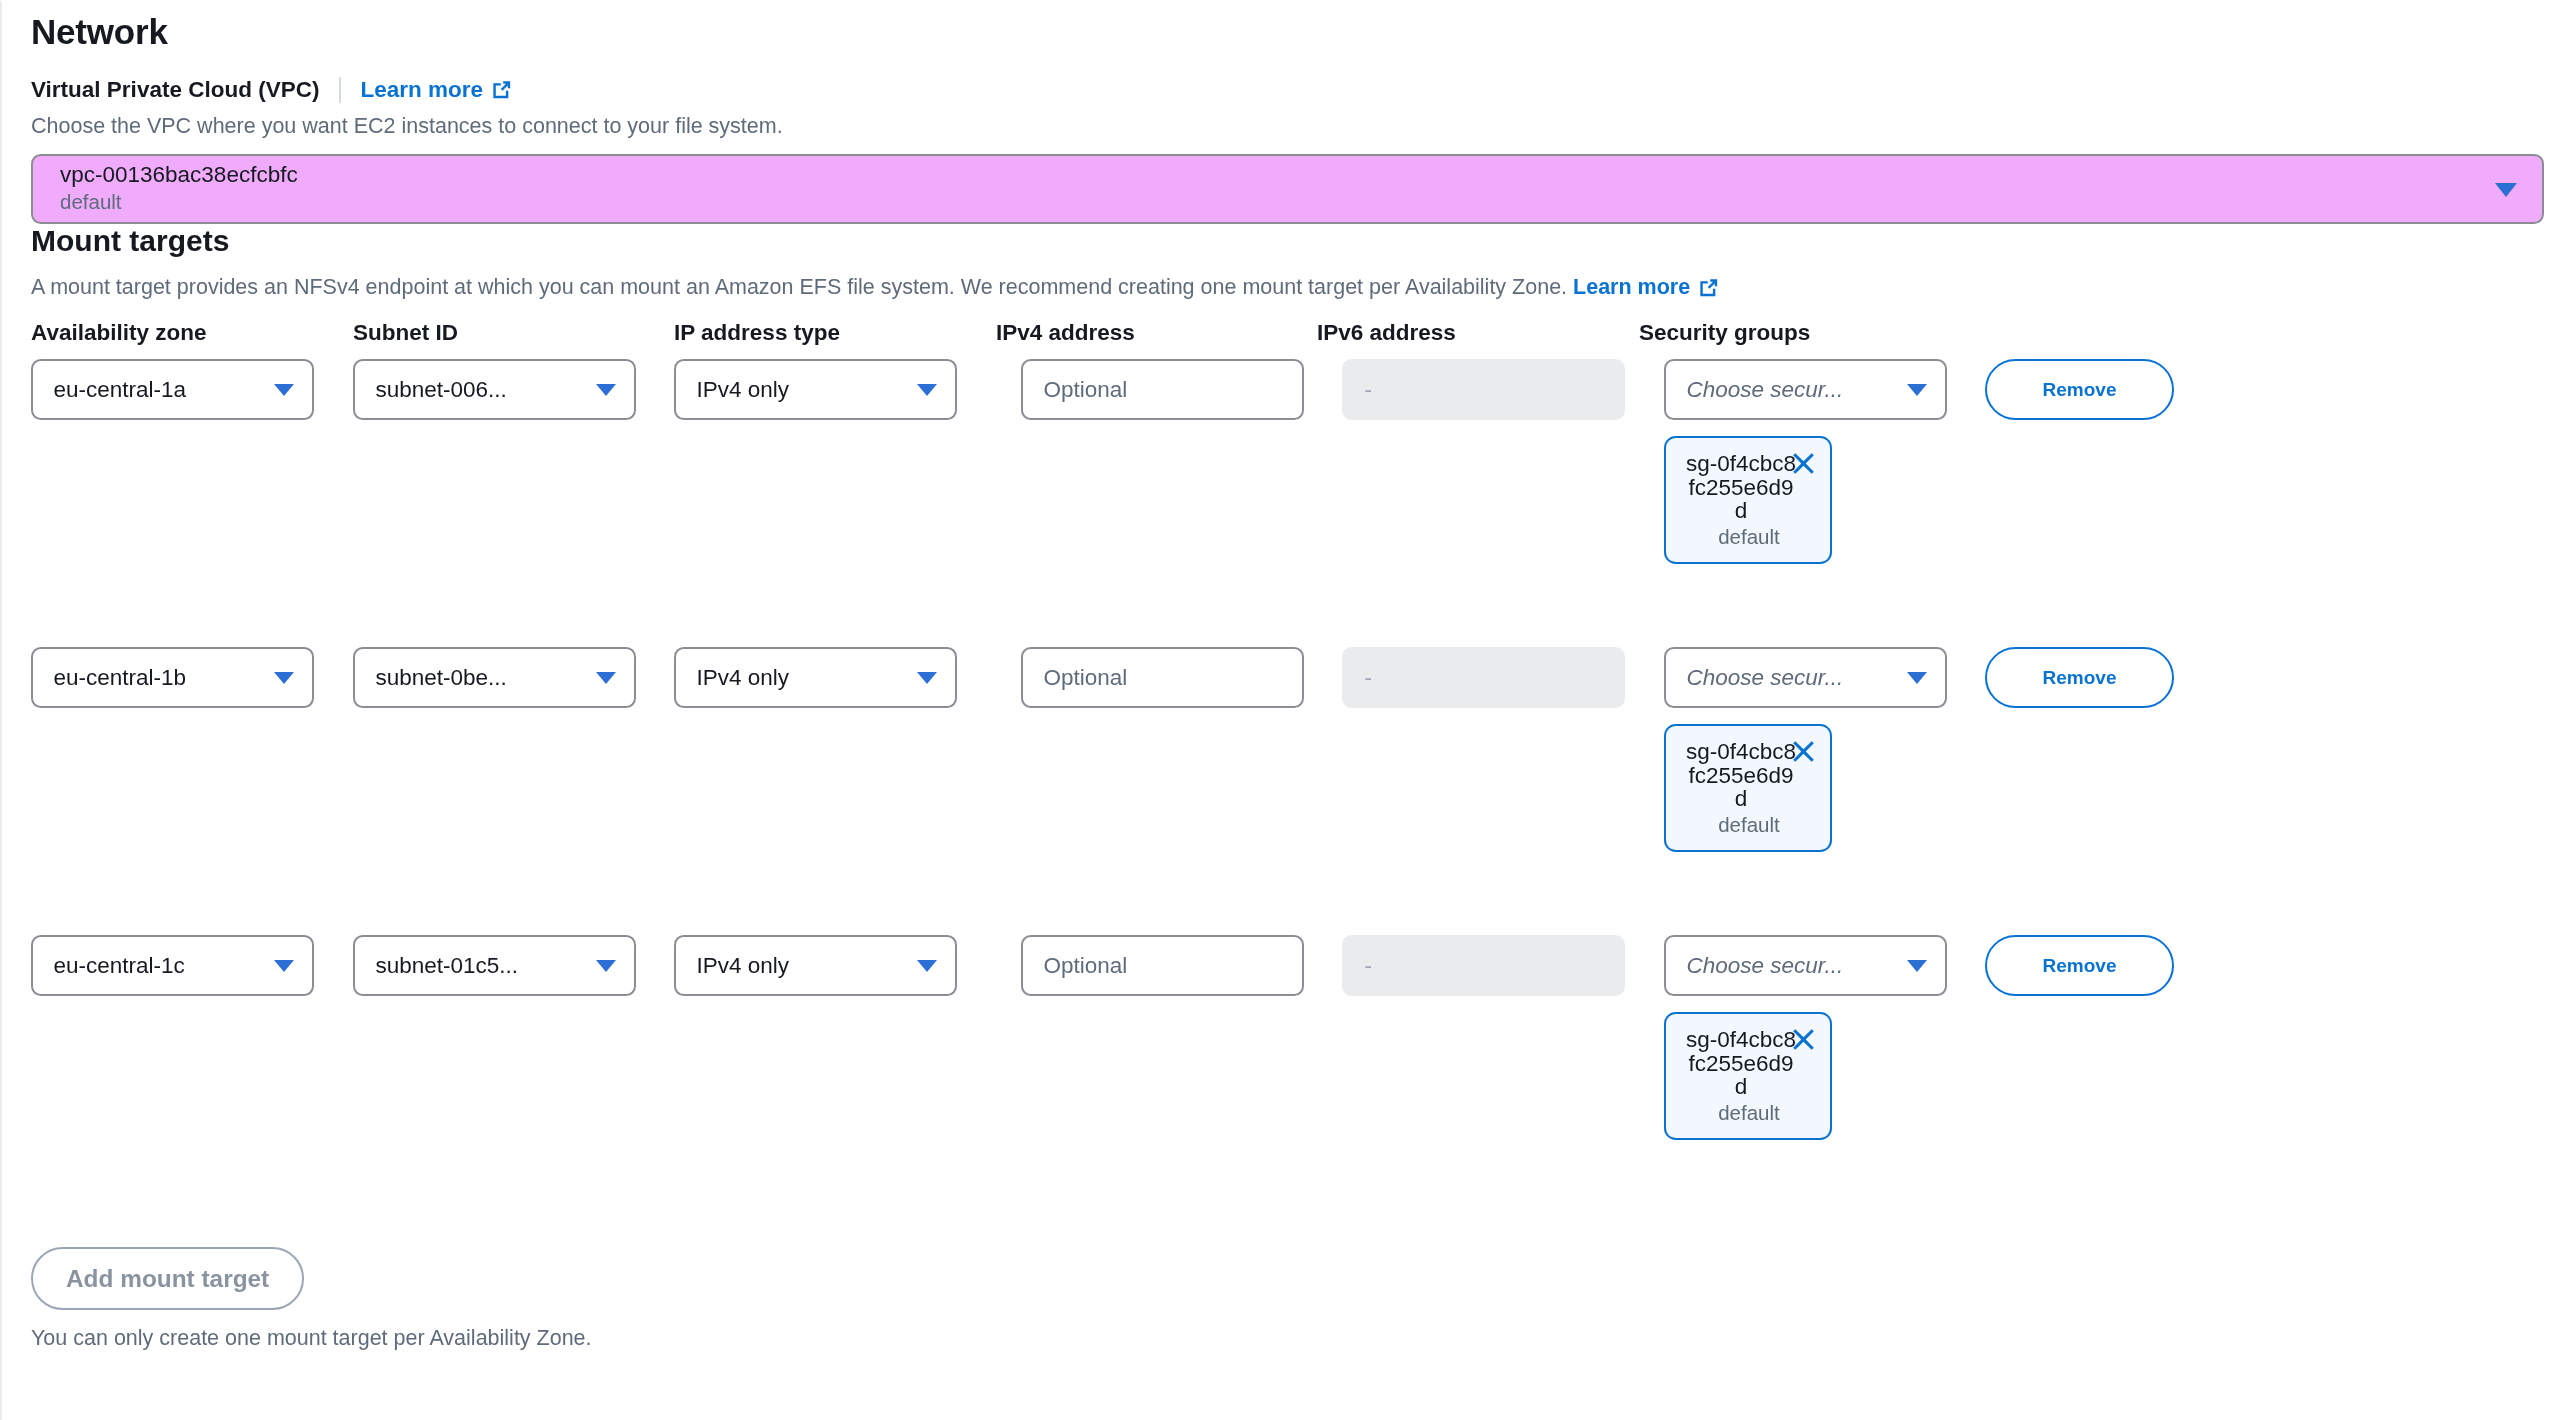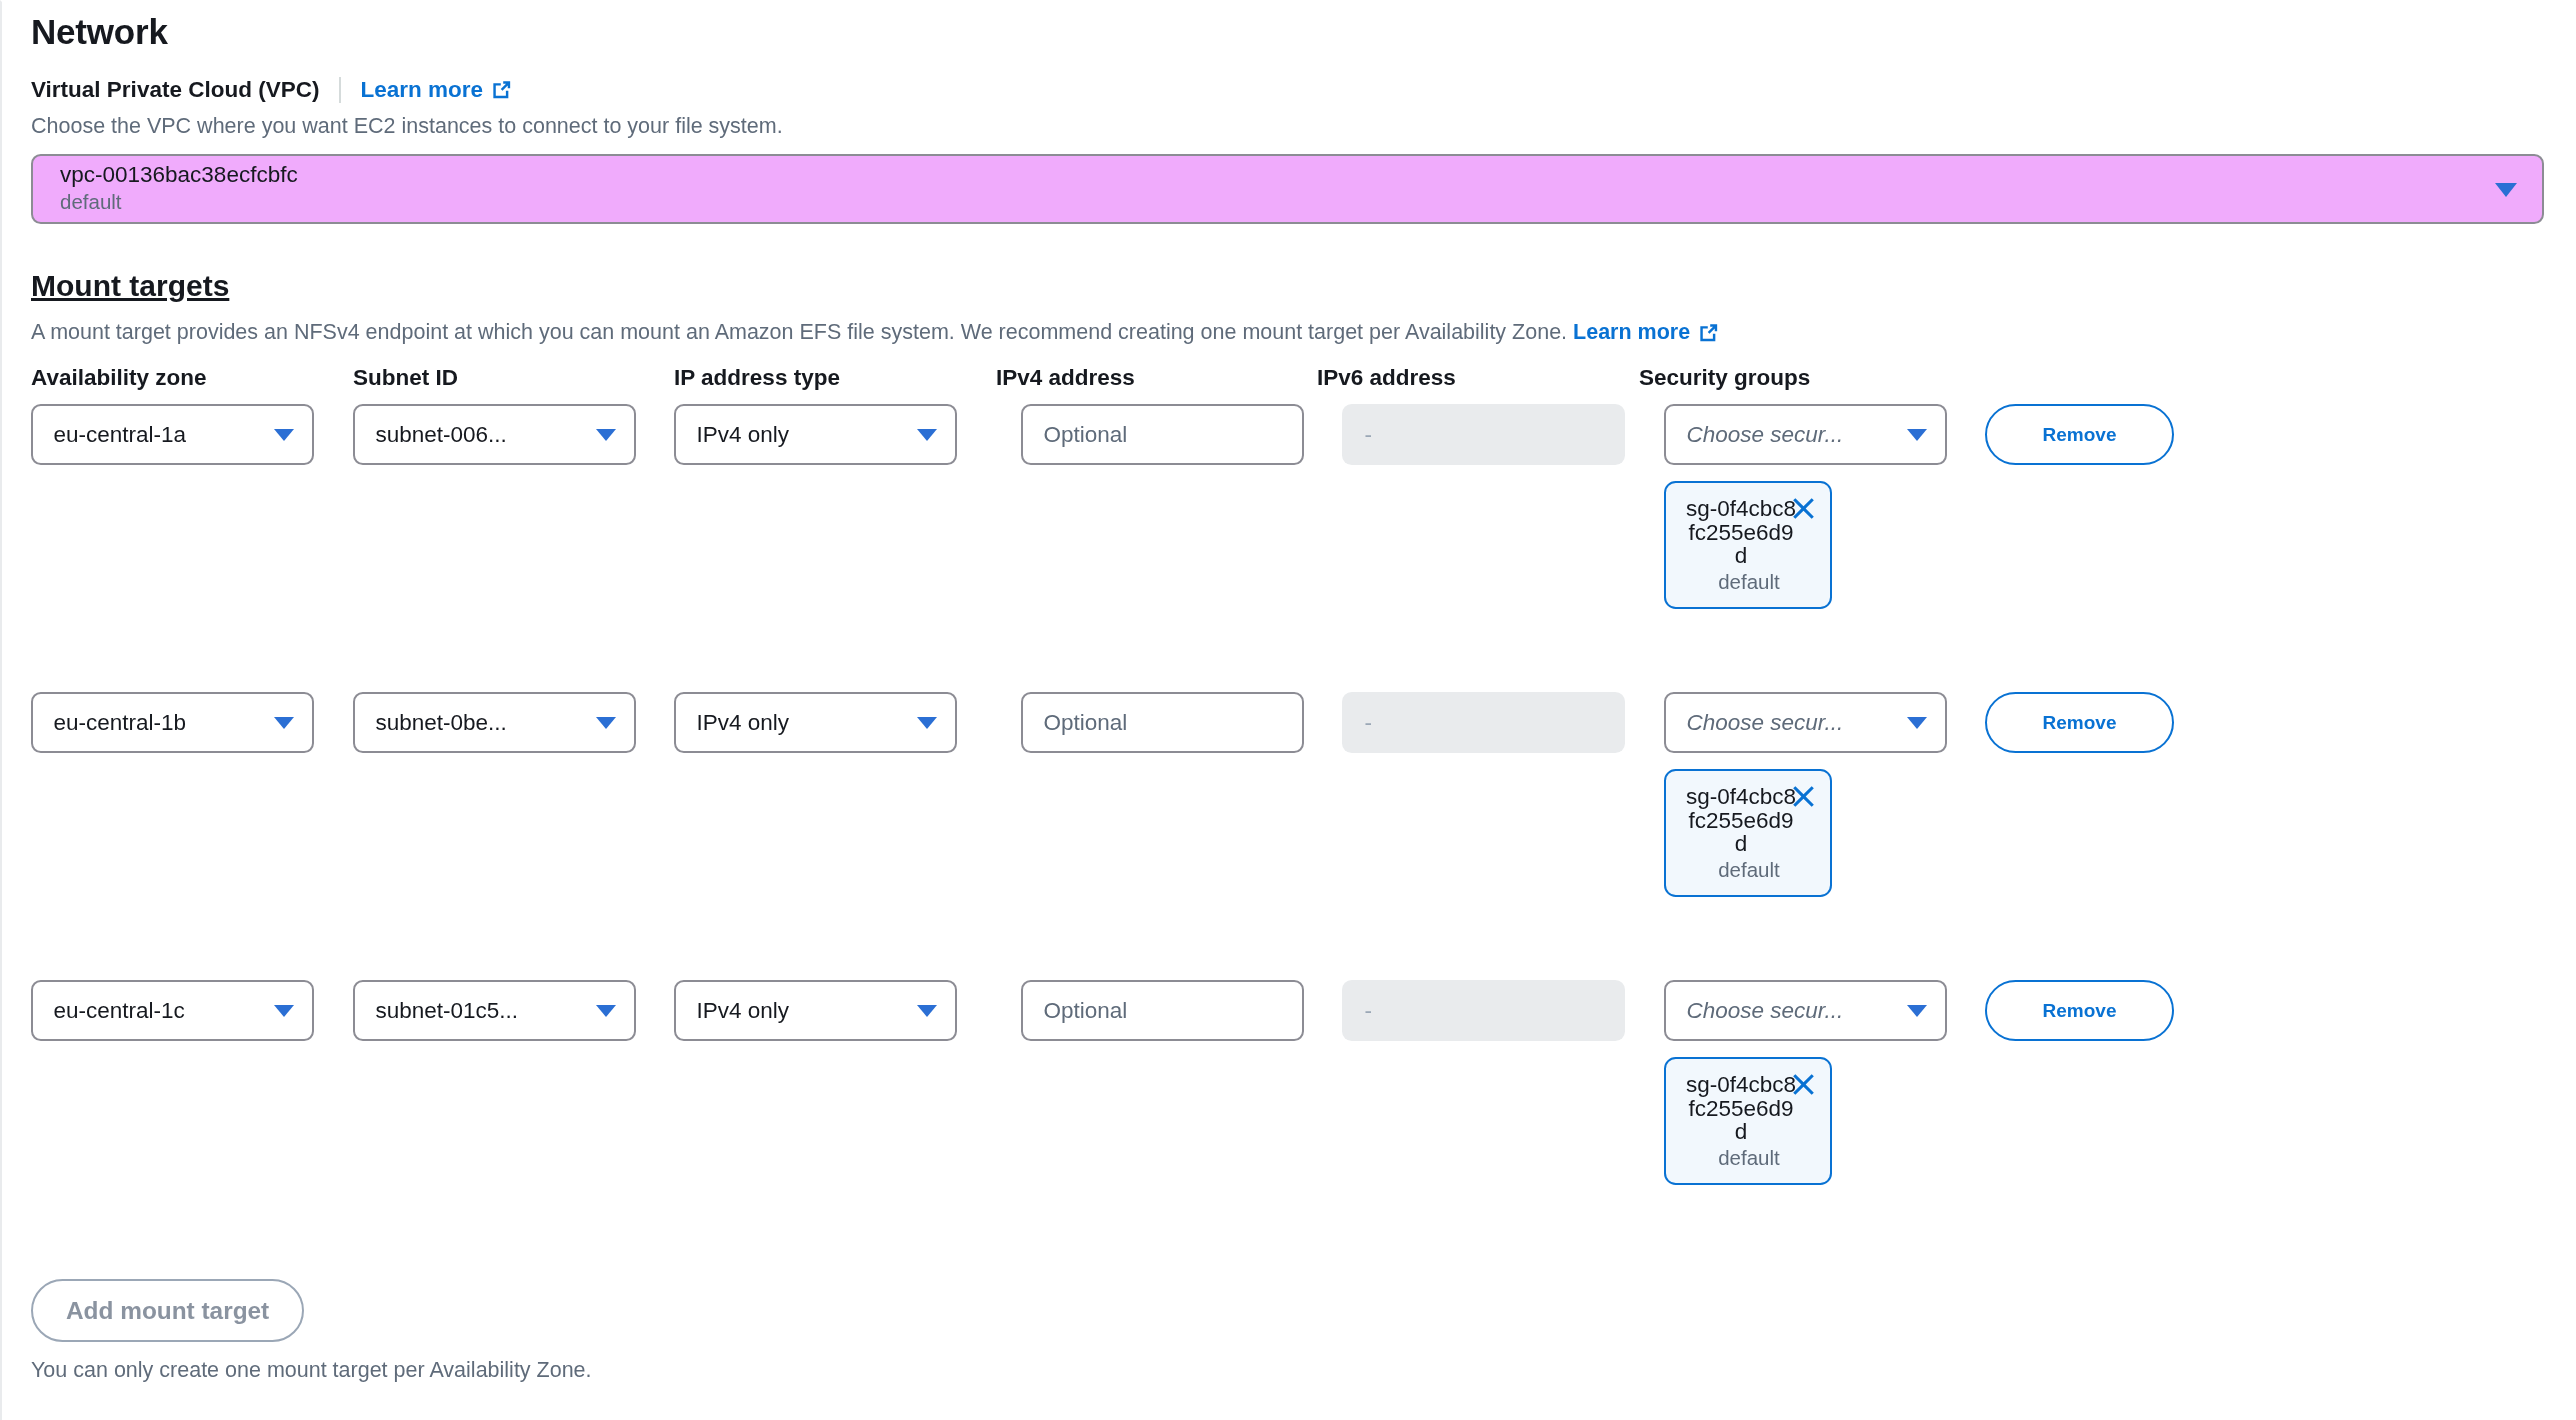--- a/index.html
+++ b/index.html
@@ -119,22 +119,20 @@
     right: 25.4px;
     top: 27px;
   }
 
   
   .mt-title {
     font-size: 30px;
     font-weight: bold;
     color: #16191f;
     margin: 0;
-    padding-top: 45px;
-    text-decoration: underline;
   }
   .mt-desc {
     font-size: 21.5px;
     color: #5f6b7a;
     margin-top: 17.6px;
     line-height: 1.2;
   }
   .mt-desc .learn-more {
     font-size: 21.5px;
   }
@@ -248,21 +246,21 @@
     top: 10.7px;
     right: 11.7px;
     width: 29px;
     height: 29px;
     line-height: 0;
     cursor: pointer;
   }
 
   
   .btn-add {
-    margin-top: 11px;
+    margin-top: 24px;
     height: 63px;
     padding: 0 33px;
     border: 2px solid #9ba7b6;
     border-radius: 33px;
     background: #ffffff;
     color: #8a93a0;
     font-size: 24.4px;
     font-weight: bold;
     font-family: "Liberation Sans", sans-serif;
     cursor: default;

